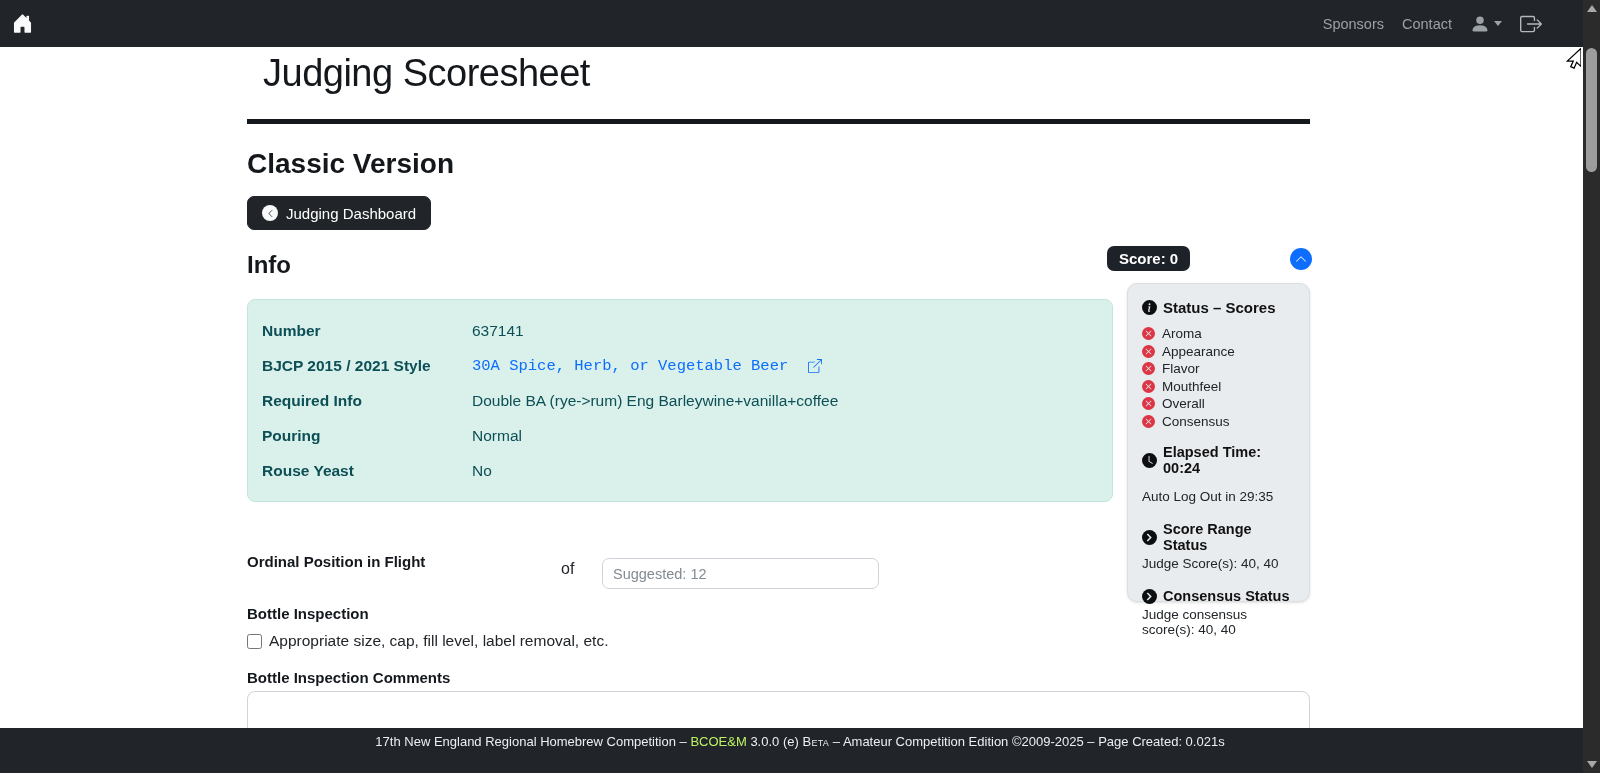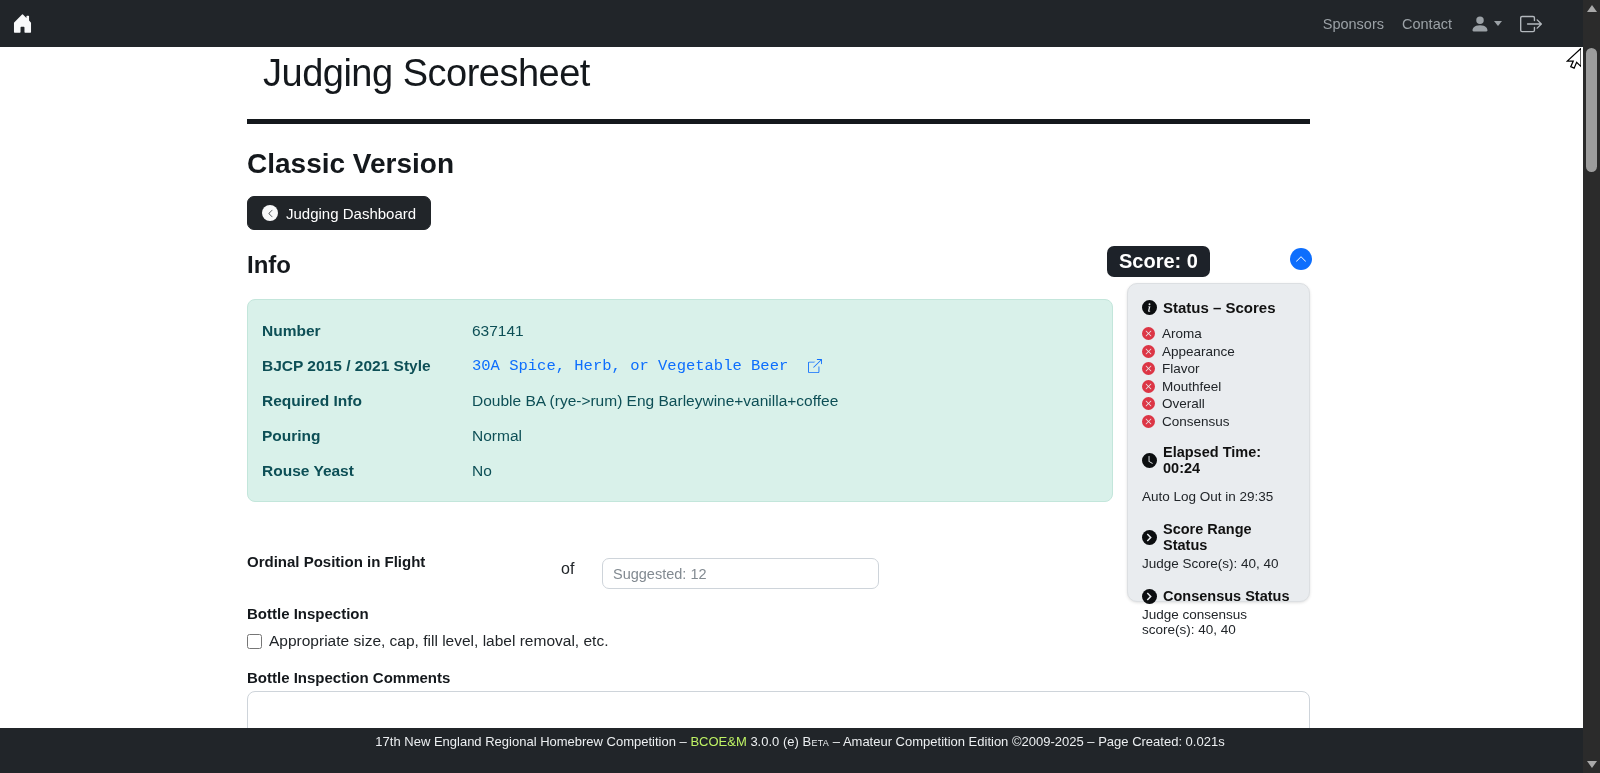--- a/index.html
+++ b/index.html
@@ -23,21 +23,21 @@
   .back-circ { width:16px; height:16px; border-radius:50%; background:#f8f9fa; display:flex; align-items:center; justify-content:center; }
   .h3 { position:absolute; left:247px; top:251px; font-size:24px; font-weight:800; color:#14181c; }
 
   
   .info-box { position:absolute; left:247px; top:299px; width:866px; height:203px; background:#d9f1ea; border:1px solid #c3e6db; border-radius:8px; padding:13px 0; }
   .info-row { display:flex; align-items:center; height:35px; padding:0 14px; color:#0d4f56; font-size:15.5px; }
   .info-label { flex:0 0 210px; font-weight:700; }
   .info-value a { color:#0d6efd; text-decoration:none; display:inline-flex; align-items:center; gap:20px; cursor:pointer;font-family:Liberation Mono, monospace; }
 
   
-  .score-badge { position:absolute; left:1107px; top:246px; background:#1d2229; color:#fff; font-size:20px; font-weight:700; border-radius:7px; padding:4px 12px; }
+  .score-badge { position:absolute; left:1107px; top:246px; background:#1d2229; color:#fff; font-size:15px; font-weight:700; border-radius:7px; padding:4px 12px; }
   .collapse-btn { position:absolute; left:1290px; top:248px; width:22px; height:22px; border-radius:50%; background:#0d6efd; border:none; display:flex; align-items:center; justify-content:center; cursor:pointer; }
   .panel { position:absolute; left:1127px; top:283px; width:183px; height:319px; background:#e9ecef; border:1px solid #dcdfe2; border-radius:10px; padding:15px 14px; box-shadow:0 1px 3px rgba(0,0,0,.12); }
   .panel-h { font-size:15px; font-weight:800; display:flex; align-items:center; gap:6px; color:#111; }
   .panel-h.sm { font-size:14.5px; }
   .status-list { margin-top:9px; }
   .status-item { display:flex; align-items:center; gap:7px; font-size:13.5px; height:17.5px; color:#212529; }
   .panel-txt { font-size:13.5px; color:#212529; margin-top:13px; }
   .panel-gap { margin-top:14px; }
   .circ-ico { display:inline-flex; }
 

